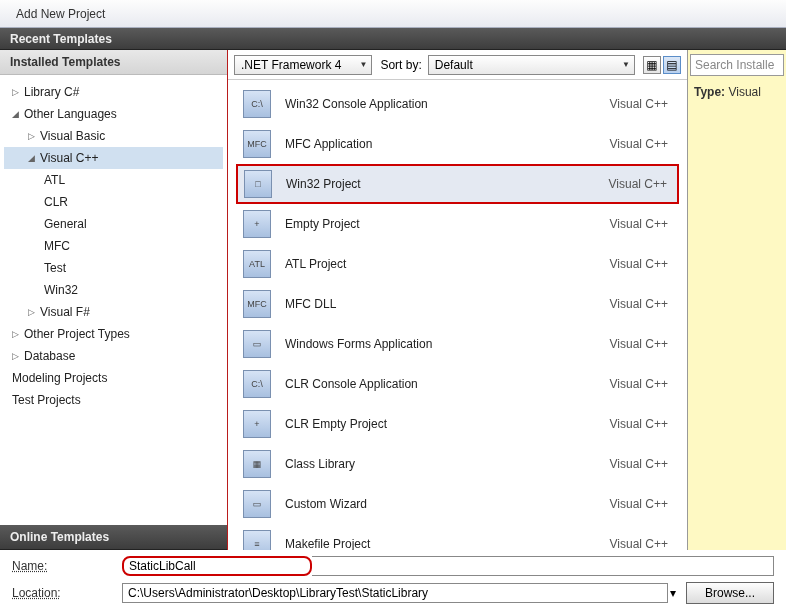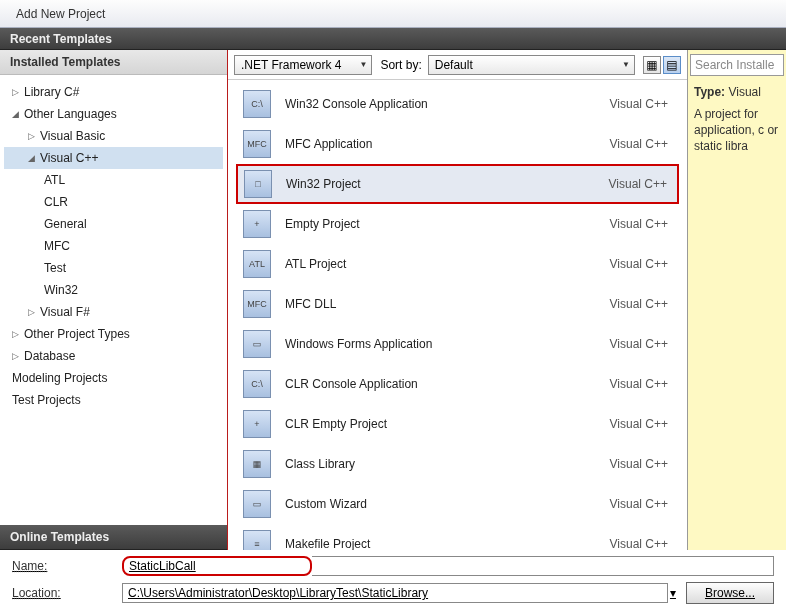--- a/index.html
+++ b/index.html
@@ -35,21 +35,21 @@
 .template-row.highlighted { border: 2px solid #cc0000; background: #e4e9f2; }
 .tpl-icon { width: 28px; height: 28px; margin-right: 14px; background: linear-gradient(#d6e3f5,#a8c0e0); border: 1px solid #7a90b0; display:flex; align-items:center; justify-content:center; font-size:9px; color:#444; }
 .tpl-name { flex: 1; color: #222; }
 .tpl-lang { color: #555; margin-right: 4px; }
 
 .right-panel { width: 98px; background: #fef9c3; display:flex; flex-direction:column; }
 .search-box { height: 22px; margin: 4px 2px 0 2px; border: 1px solid #999; background: #fff; padding: 1px 4px; color: #888; display:flex; align-items:center; overflow:hidden; white-space:nowrap; }
 .desc-box { padding: 8px 6px; color: #333; line-height: 16px; overflow: hidden; }
 .desc-box .bold { font-weight: bold; }
 
-.bottom-form { padding: 6px 12px 0 12px; text-decoration: underline; }
+.bottom-form { padding: 6px 12px 0 12px; }
 .form-row { display: flex; align-items: center; margin-bottom: 6px; }
 .form-label { width: 110px; color: #333; text-decoration: underline; text-decoration-style: dotted; }
 .form-label span:first-letter { text-decoration: underline; }
 .form-input { flex: 1; height: 20px; border: 1px solid #888; padding: 1px 5px; background: #fff; }
 .form-input.highlighted { border: 2px solid #cc0000; }
 .browse-btn { margin-left: 10px; height: 22px; padding: 0 18px; border: 1px solid #666; background: linear-gradient(#fdfdfd,#dcdcdc); cursor: pointer; }
 </style>
 </head>
 <body>
 
@@ -208,21 +208,20 @@
         </div>
       </div>
   </div>
 
   <div class="right-panel">
     <div class="search-box">
       <span>Search Installe</span>
     </div>
     <div class="desc-box">
       <div><span class="bold">Type:</span> <span>Visual</span></div>
-      <div style="margin-top:6px">A project for application, c or static libra</div>
     </div>
   </div>
 </div>
 
 <div class="bottom-form">
   <div class="form-row">
     <div class="form-label"><span>Name:</span></div>
     <input class="form-input highlighted" style="max-width: 190px; border-radius: 8px;" value="StaticLibCall">
     <input class="form-input" style="margin-left: 0px; border-left: none;">
   </div>

